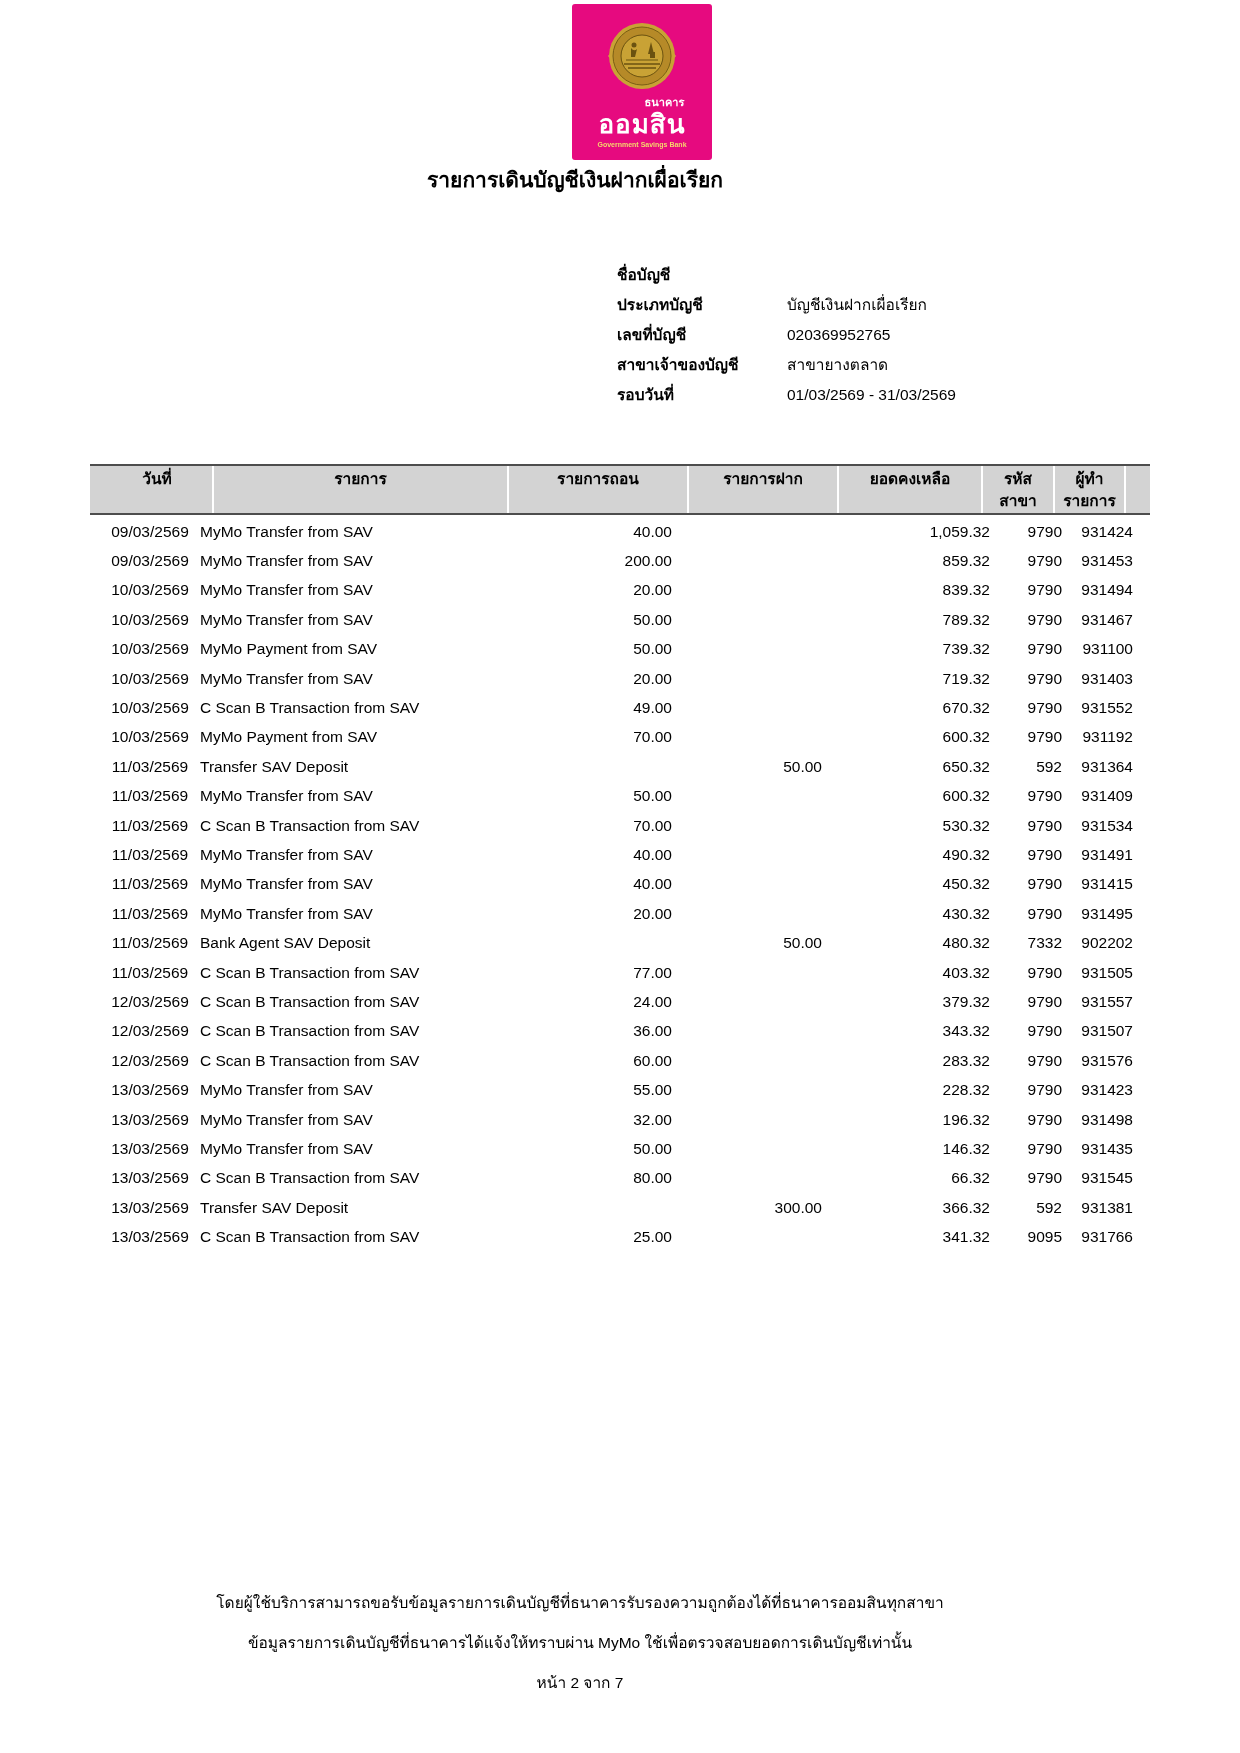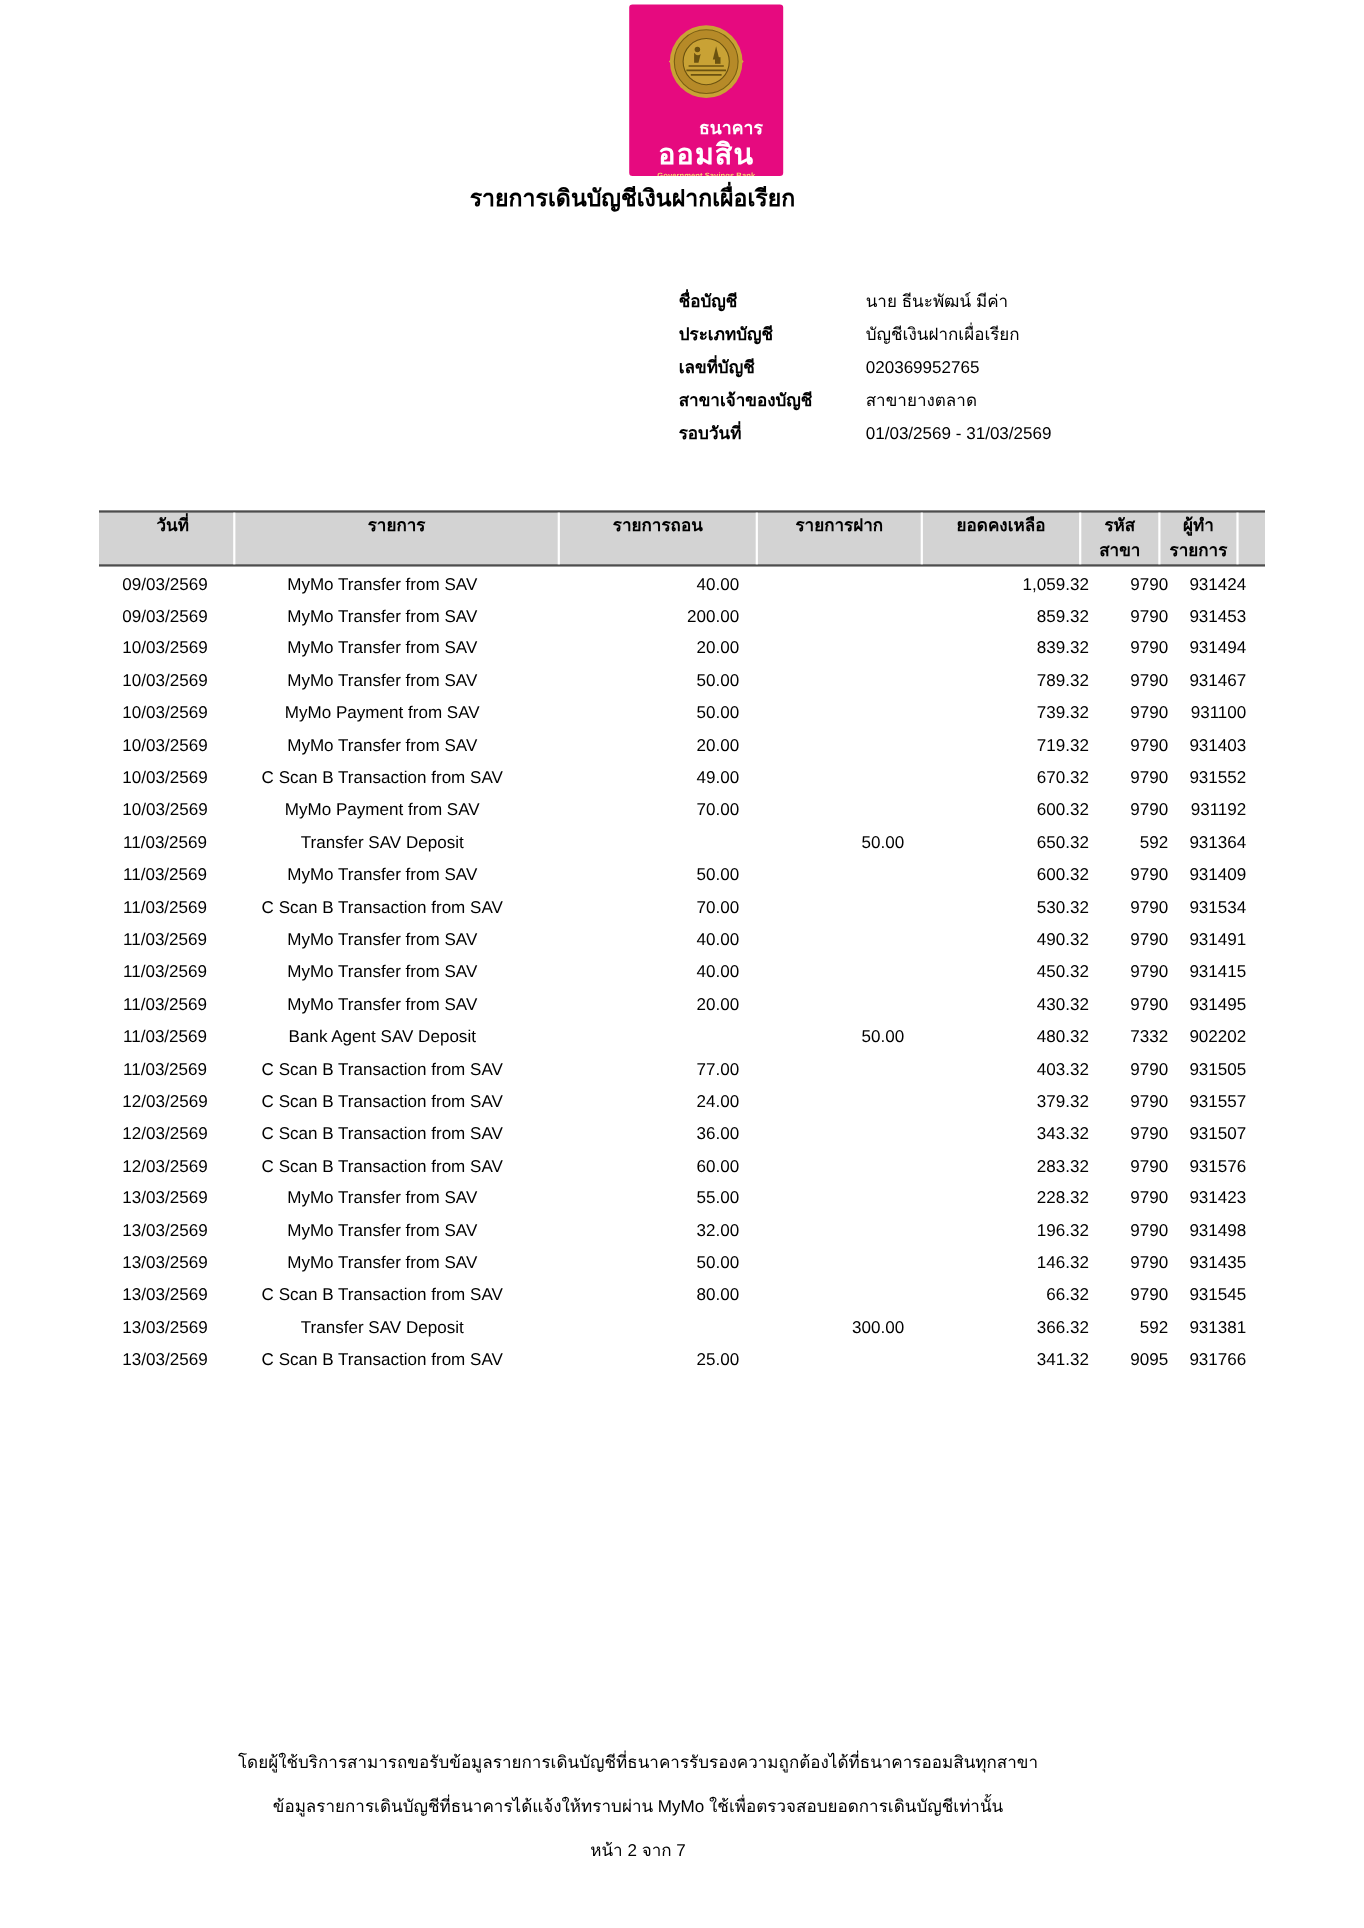--- a/index.html
+++ b/index.html
@@ -9,21 +9,21 @@
     font-family:"Liberation Sans","DejaVu Sans",sans-serif;
     color:#000;
   }
 
   
   .logo {
     position:absolute; left:572px; top:4px; width:140px; height:156px;
     background:#E60A7F; border-radius:3px; text-align:center; overflow:hidden;
   }
   .emblem-wrap { margin-top:14px; height:76px; }
-  .logo-th-small { color:#fff; font-size:16px; line-height:12px; margin-top:18px; font-weight:bold;padding-left:45px; }
+  .logo-th-small { color:#fff; font-size:11px; line-height:12px; margin-top:2px; font-weight:bold;padding-left:45px; }
   .logo-th-main  { color:#fff; font-size:26px; line-height:32px; font-weight:bold; letter-spacing:1px; }
   .logo-en       { color:#F5D76E; font-size:7px; line-height:9px; font-weight:bold; }
 
   
   .doc-title {
     position:absolute; top:163px; left:0; right:90px; text-align:center;
     font-size:21px; font-weight:bold;
   }
 
   
@@ -48,21 +48,21 @@
   .w-wd      { width:180px; }
   .w-dep     { width:150px; }
   .w-bal     { width:144px; }
   .w-code    { width:72px; }
   .w-maker   { width:71px; }
   .w-spacer  { width:14px; }
 
   table.txn-body-table { border-collapse:collapse; table-layout:fixed; width:1060px; margin-top:2px; }
   td { height:29.4px; font-size:15.5px; white-space:nowrap; vertical-align:middle; overflow:hidden; }
   td.c-date   { padding-left:10px; text-align:center; }
-  td.c-desc   { text-align:center;margin-top:33px; }
+  td.c-desc   { text-align:left;margin-top:33px; }
   td.c-num    { text-align:right; padding-right:3px; }
 
   
   .footer { position:absolute; top:1583px; left:0; right:80px; text-align:center; font-size:15.5px; }
   .footer-line { line-height:40px; height:40px; }
 </style>
 </head>
 <body>
 
 <div class="page">
@@ -86,21 +86,20 @@
     <div class="logo-th-small">ธนาคาร</div>
     <div class="logo-th-main">ออมสิน</div>
     <div class="logo-en">Government Savings Bank</div>
   </div>
 
   <div class="doc-title">รายการเดินบัญชีเงินฝากเผื่อเรียก</div>
 
   <div class="account-info">
     <div class="info-row">
       <div class="info-label">ชื่อบัญชี</div>
-      <div class="info-value">นาย ธีนะพัฒน์ มีค่า</div>
     </div>
     <div class="info-row">
       <div class="info-label">ประเภทบัญชี</div>
       <div class="info-value">บัญชีเงินฝากเผื่อเรียก</div>
     </div>
     <div class="info-row">
       <div class="info-label">เลขที่บัญชี</div>
       <div class="info-value">020369952765</div>
     </div>
     <div class="info-row">

